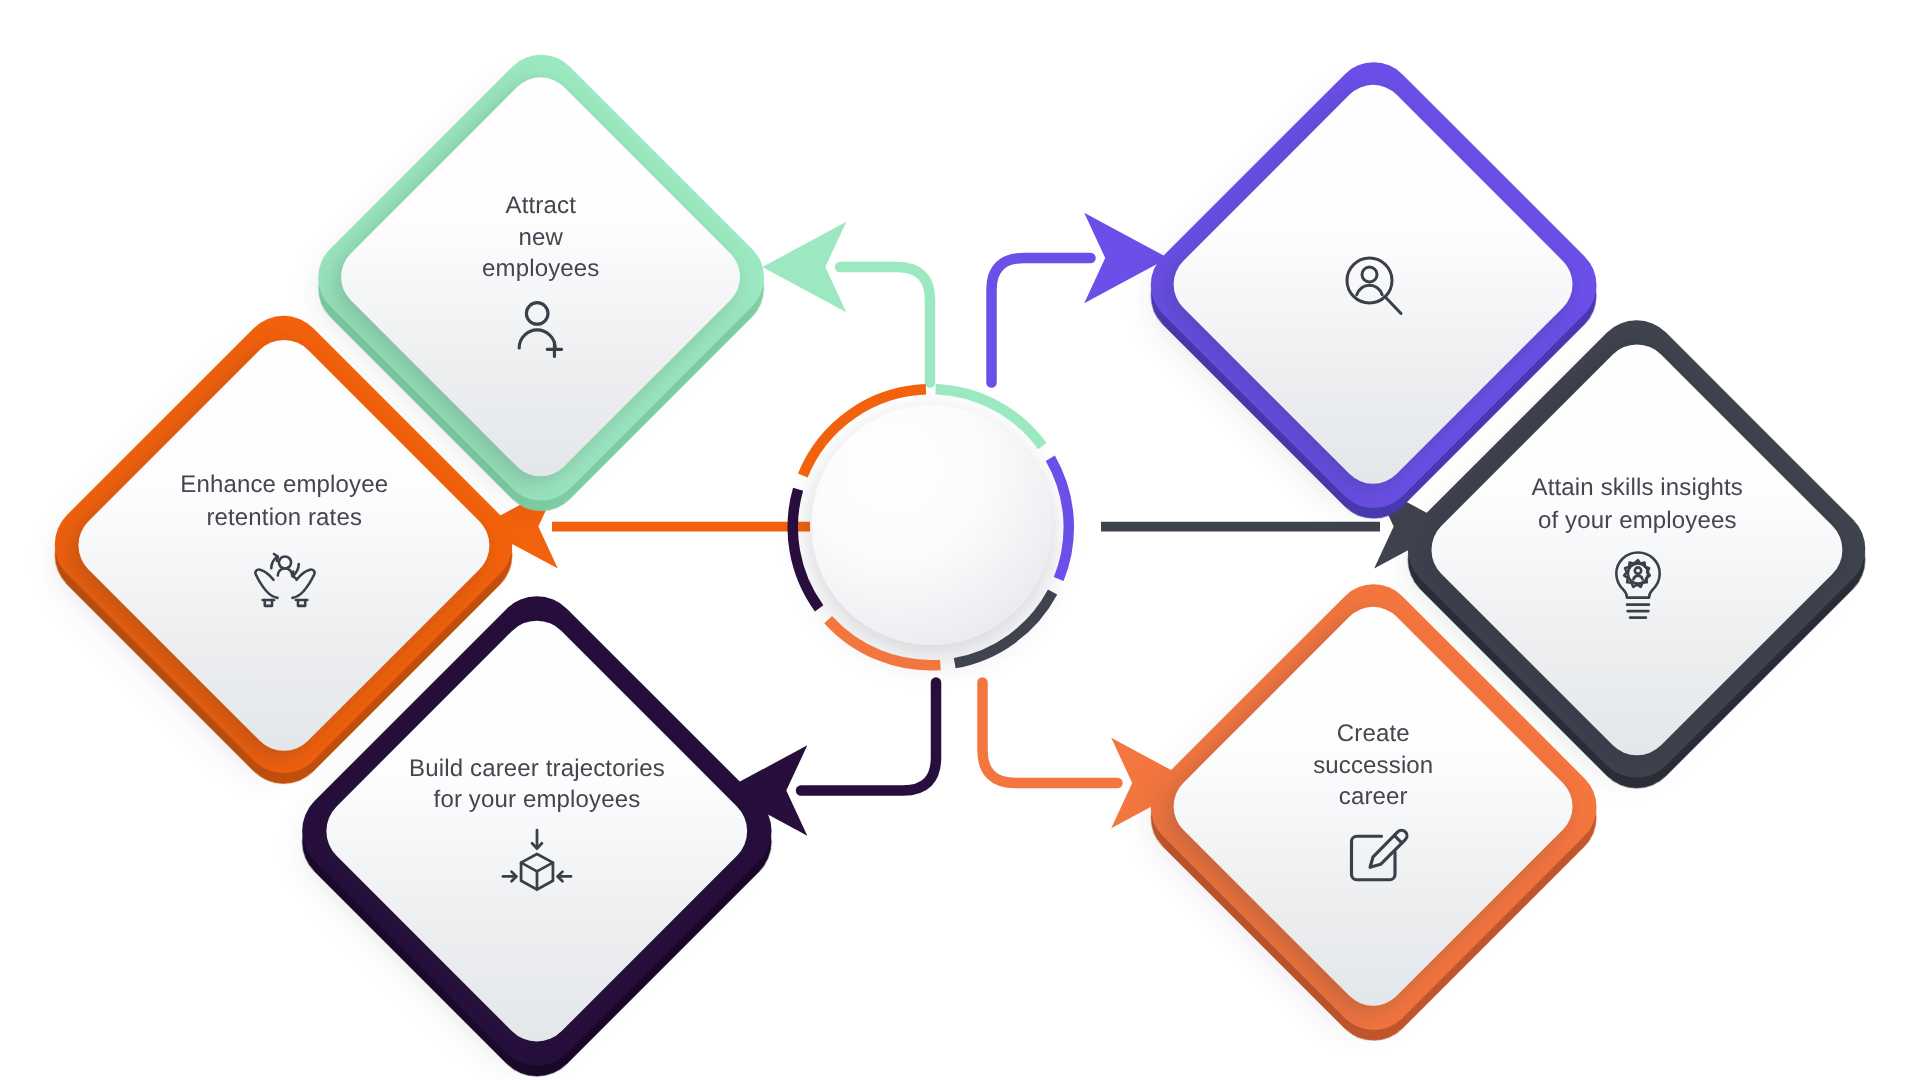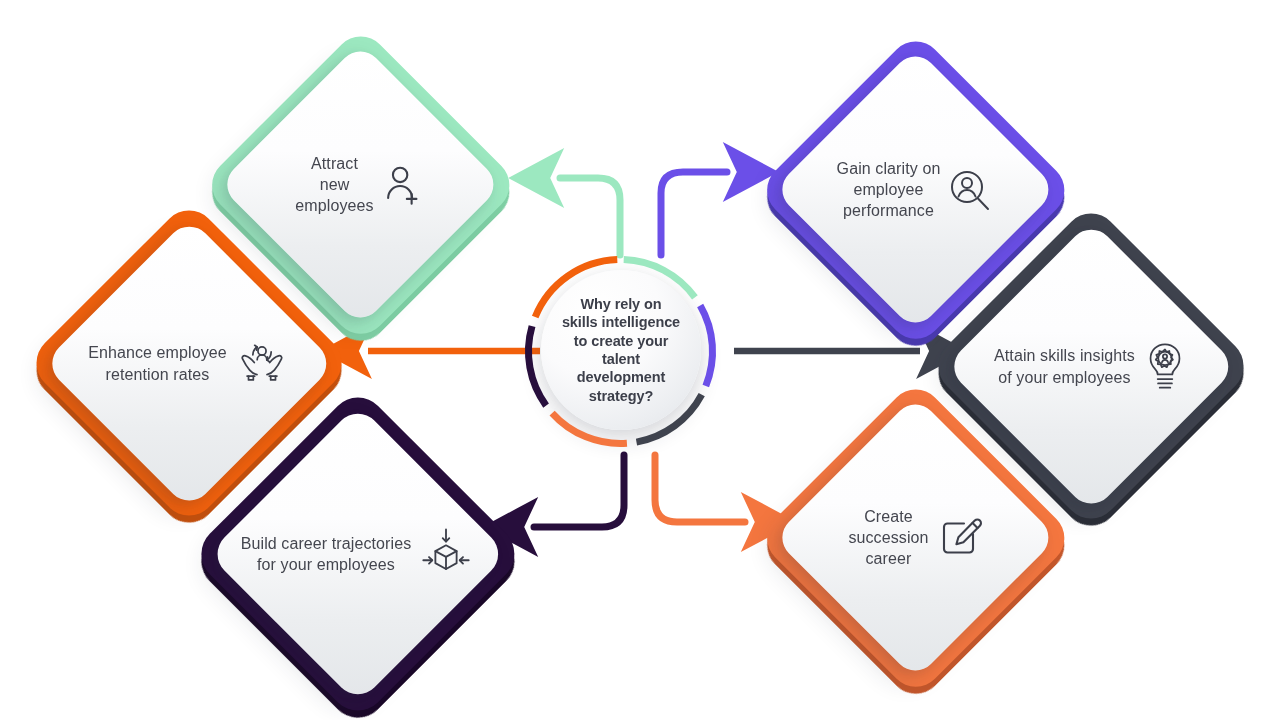--- a/index.html
+++ b/index.html
@@ -29,21 +29,21 @@
   
   .dface{
     position:absolute;left:13.5%;top:13.5%;width:73%;height:73%;
     transform:rotate(45deg);
     border-radius:11%;
     background:linear-gradient(135deg,#ffffff 0%,#fdfdfe 38%,#eceef0 72%,#e3e6e9 100%);
     box-shadow:0 14px 26px rgba(40,45,60,.16), 0 3px 8px rgba(40,45,60,.08);
   }
   .dcontent{
     position:absolute;left:0;top:0;width:100%;height:100%;
-    display:flex;flex-direction:row;align-items:center;justify-content:center;
+    display:flex;flex-direction:column;align-items:center;justify-content:center;
     gap:6px;
   }
   .dlabel{
     color:#44464f;text-align:center;line-height:1.33;
     font-size:16px;font-weight:400;letter-spacing:.1px;
     white-space:pre-line;
   }
   .dicon{display:block;}
   .dicon svg{display:block;}
 
@@ -130,23 +130,20 @@
     </div>
   </div>
 
   <div class="node" style="left:778px;top:52px;width:275px;height:275px;">
     <div class="dwrap">
       <div class="dshade" style="background:#4a3ab0;"></div>
       <div class="dback" style="background:#6b4fe8;"></div>
       <div class="dface"></div>
     </div>
     <div class="dcontent">
-      <div class="dlabel">Gain clarity on
-employee
-performance</div>
       <div class="dicon">
         <svg width="48" height="48" viewBox="0 0 48 48" fill="none" stroke="#3c3f4a" stroke-width="2" stroke-linecap="round" stroke-linejoin="round">
           <circle cx="21" cy="21" r="15"></circle>
           <circle cx="21" cy="17" r="5"></circle>
           <path d="M12.5 30.5c1.6-4.2 4.8-6.4 8.5-6.4s6.9 2.2 8.5 6.4"></path>
           <path d="M32 32.5 L42 43"></path>
         </svg>
       </div>
     </div>
   </div>
@@ -250,21 +247,15 @@
       <g fill="none" stroke-width="7" stroke-linecap="butt" transform="translate(101.5,101.5)">
 
         <path stroke="#9ce8c0" d="M 3.21,-91.94 A 92,92 0 0 1 74.42,-54.07"></path>
         <path stroke="#6b4fe8" d="M 79.68,-46.00 A 92,92 0 0 1 85.30,34.51"></path>
         <path stroke="#3f434e" d="M 81.23,43.19 A 92,92 0 0 1 15.98,90.60"></path>
         <path stroke="#f4763f" d="M 6.42,91.78 A 92,92 0 0 1 -68.39,61.59"></path>
         <path stroke="#270e3c" d="M -74.42,54.07 A 92,92 0 0 1 -88.45,-25.36"></path>
         <path stroke="#f2610c" d="M -85.30,-34.51 A 92,92 0 0 1 -3.21,-91.94"></path>
       </g>
     </svg>
-    <div class="hub-text">Why rely on
-skills intelligence
-to create your
-talent
-development
-strategy?</div>
   </div>
 
 </div>
 
 </body></html>

